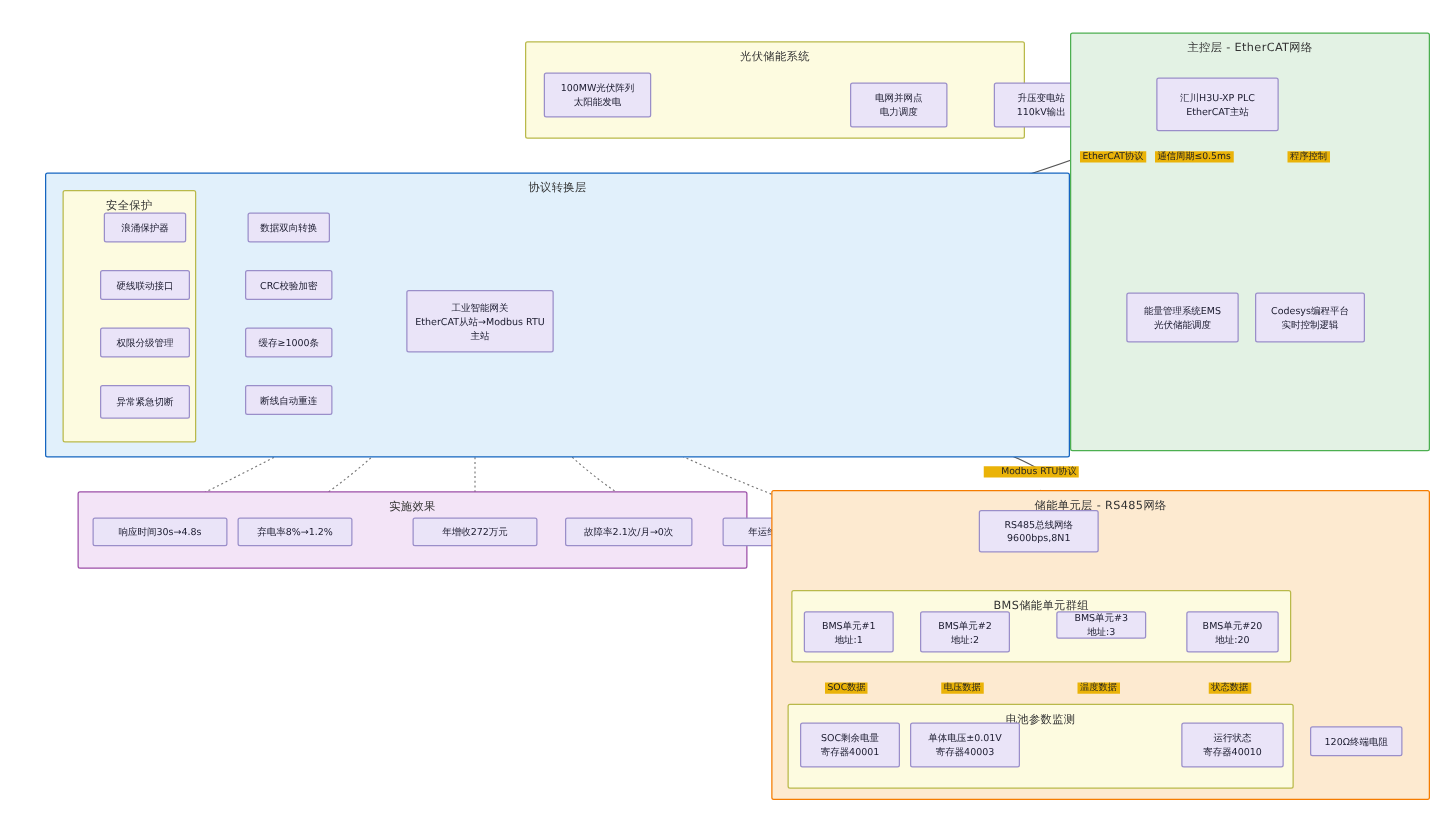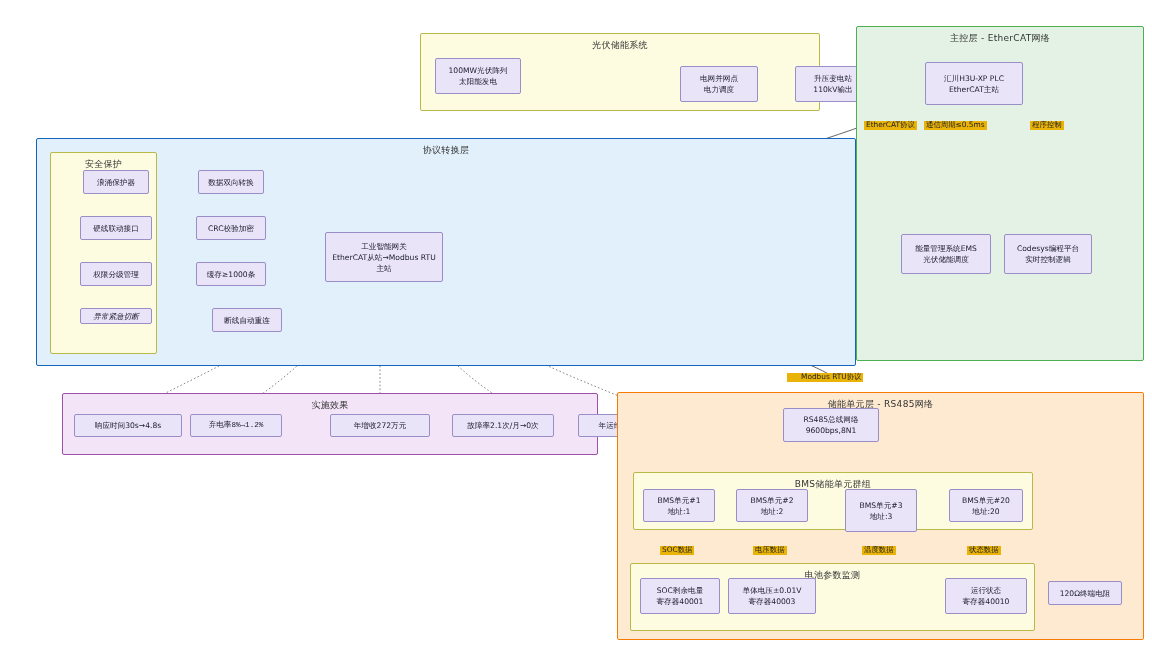--- a/index.html
+++ b/index.html
@@ -123,50 +123,50 @@
   </div>
   <div class="node" style="left:83px;top:170px;width:66px;height:24px;">
     <span>浪涌保护器</span>
   </div>
   <div class="node" style="left:80px;top:216px;width:72px;height:24px;">
     <span>硬线联动接口</span>
   </div>
   <div class="node" style="left:80px;top:262px;width:72px;height:24px;">
     <span>权限分级管理</span>
   </div>
-  <div class="node" style="left:80px;top:308px;width:72px;height:16px;font-style:italic;">
+  <div class="node" style="left:80px;top:308px;width:72px;height:27px;">
     <span>异常紧急切断</span>
   </div>
 
   <div class="node" style="left:198px;top:170px;width:66px;height:24px;">
     <span>数据双向转换</span>
   </div>
   <div class="node" style="left:196px;top:216px;width:70px;height:24px;">
     <span>CRC校验加密</span>
   </div>
   <div class="node" style="left:196px;top:262px;width:70px;height:24px;">
     <span>缓存≥1000条</span>
   </div>
-  <div class="node" style="left:196px;top:308px;width:70px;height:24px;margin-left:16px;">
+  <div class="node" style="left:196px;top:308px;width:70px;height:24px;">
     <span>断线自动重连</span>
   </div>
 
   <div class="node" style="left:325px;top:232px;width:118px;height:50px;">
     <span>工业智能网关</span>
     <span>EtherCAT从站→Modbus RTU</span>
     <span>主站</span>
   </div>
 
   <div class="panel p-purple" style="left:62px;top:393px;width:536px;height:62px;">
     <div class="panel-title">实施效果</div>
   </div>
   <div class="node" style="left:74px;top:414px;width:108px;height:23px;">
     <span>响应时间30s→4.8s</span>
   </div>
-  <div class="node" style="left:190px;top:414px;width:92px;height:23px;font-family:Liberation Mono, monospace;">
+  <div class="node" style="left:190px;top:414px;width:92px;height:23px;">
     <span>弃电率8%→1.2%</span>
   </div>
   <div class="node" style="left:330px;top:414px;width:100px;height:23px;">
     <span>年增收272万元</span>
   </div>
   <div class="node" style="left:452px;top:414px;width:102px;height:23px;">
     <span>故障率2.1次/月→0次</span>
   </div>
   <div class="node" style="left:578px;top:414px;width:104px;height:23px;">
     <span>年运维节省45万元</span>
@@ -186,21 +186,21 @@
     <div class="panel-title">BMS储能单元群组</div>
   </div>
   <div class="node" style="left:643px;top:489px;width:72px;height:33px;">
     <span>BMS单元#1</span>
     <span>地址:1</span>
   </div>
   <div class="node" style="left:736px;top:489px;width:72px;height:33px;">
     <span>BMS单元#2</span>
     <span>地址:2</span>
   </div>
-  <div class="node" style="left:845px;top:489px;width:72px;height:43px;">
+  <div class="node" style="left:845px;top:489px;width:72px;height:22px;">
     <span>BMS单元#3</span>
     <span>地址:3</span>
   </div>
   <div class="node" style="left:949px;top:489px;width:74px;height:33px;">
     <span>BMS单元#20</span>
     <span>地址:20</span>
   </div>
 
   <div class="edge-label" style="left:660px;top:546px;">SOC数据</div>
   <div class="edge-label" style="left:753px;top:546px;">电压数据</div>

